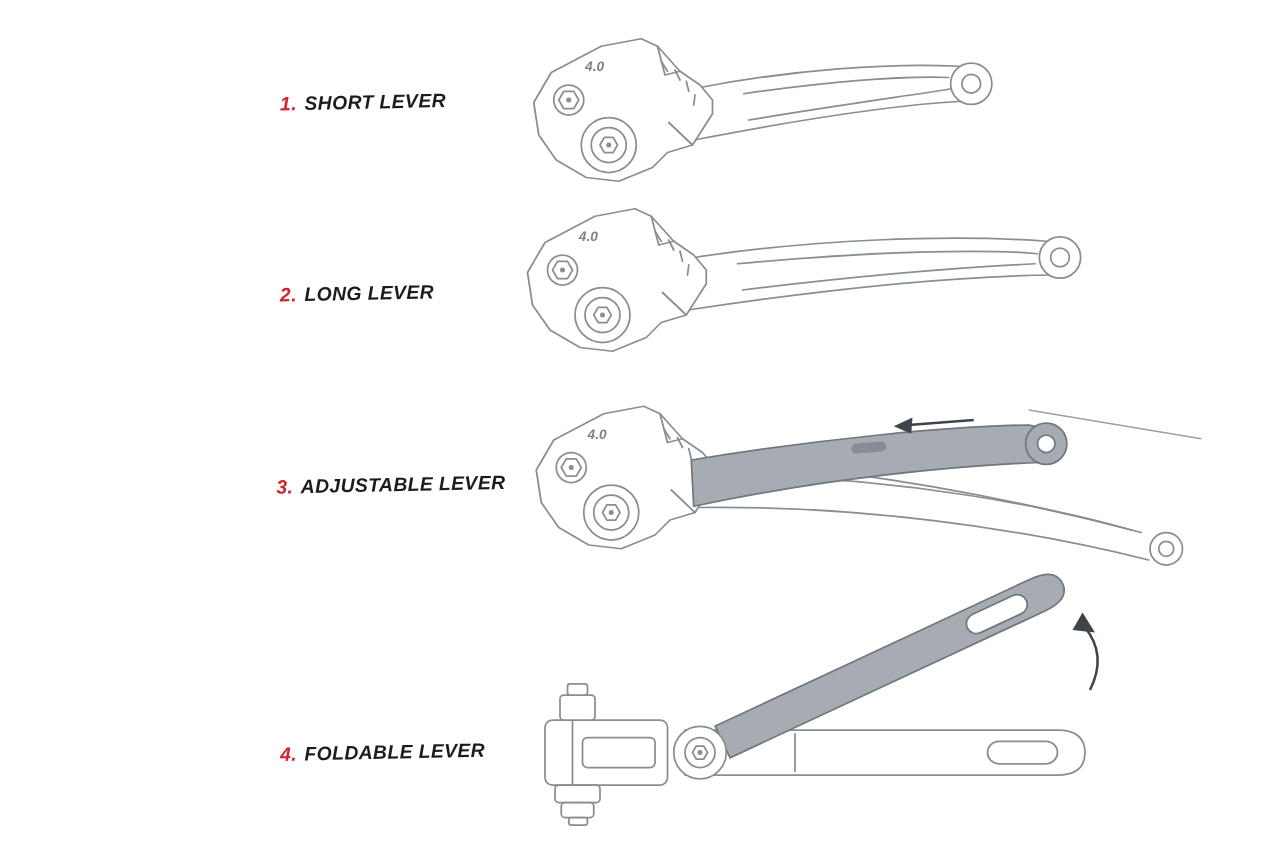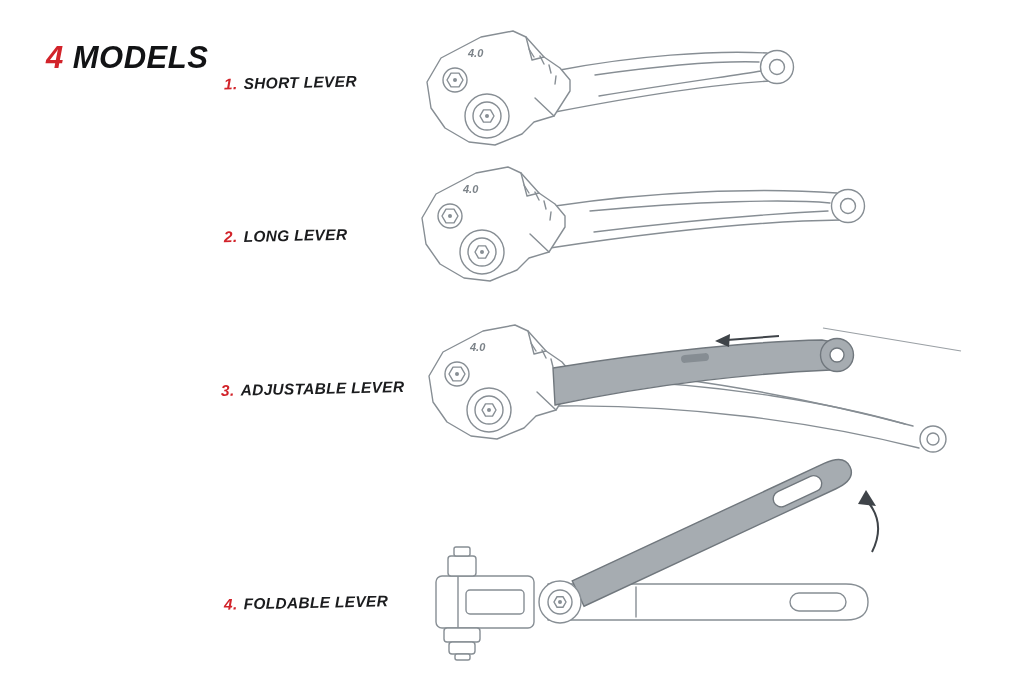--- a/index.html
+++ b/index.html
@@ -33,23 +33,20 @@
         <circle fill="#878e94" stroke="none" cx="72" cy="56" r="2"></circle>
         <circle fill="#ffffff" cx="104" cy="92" r="22"></circle>
         <circle cx="104" cy="92" r="14"></circle>
         <polygon points="111,92 107.5,98.1 100.5,98.1 97,92 100.5,85.9 107.5,85.9"></polygon>
         <circle fill="#878e94" stroke="none" cx="104" cy="92" r="2"></circle>
         <text x="85" y="33" font-family="Liberation Sans, sans-serif" font-size="11" font-style="italic" font-weight="bold" fill="#7b8288" stroke="none">4.0</text>
       </g>
     </defs>
   </svg>
 
-  <div class="title">
-    <span class="num">4</span><span>MODELS</span>
-  </div>
 
   <div class="label" style="left:224px;top:74px">
     <span class="num">1.</span><span>SHORT LEVER</span>
   </div>
   <div class="label" style="left:224px;top:227px">
     <span class="num">2.</span><span>LONG LEVER</span>
   </div>
   <div class="label" style="left:221px;top:380px">
     <span class="num">3.</span><span>ADJUSTABLE LEVER</span>
   </div>

